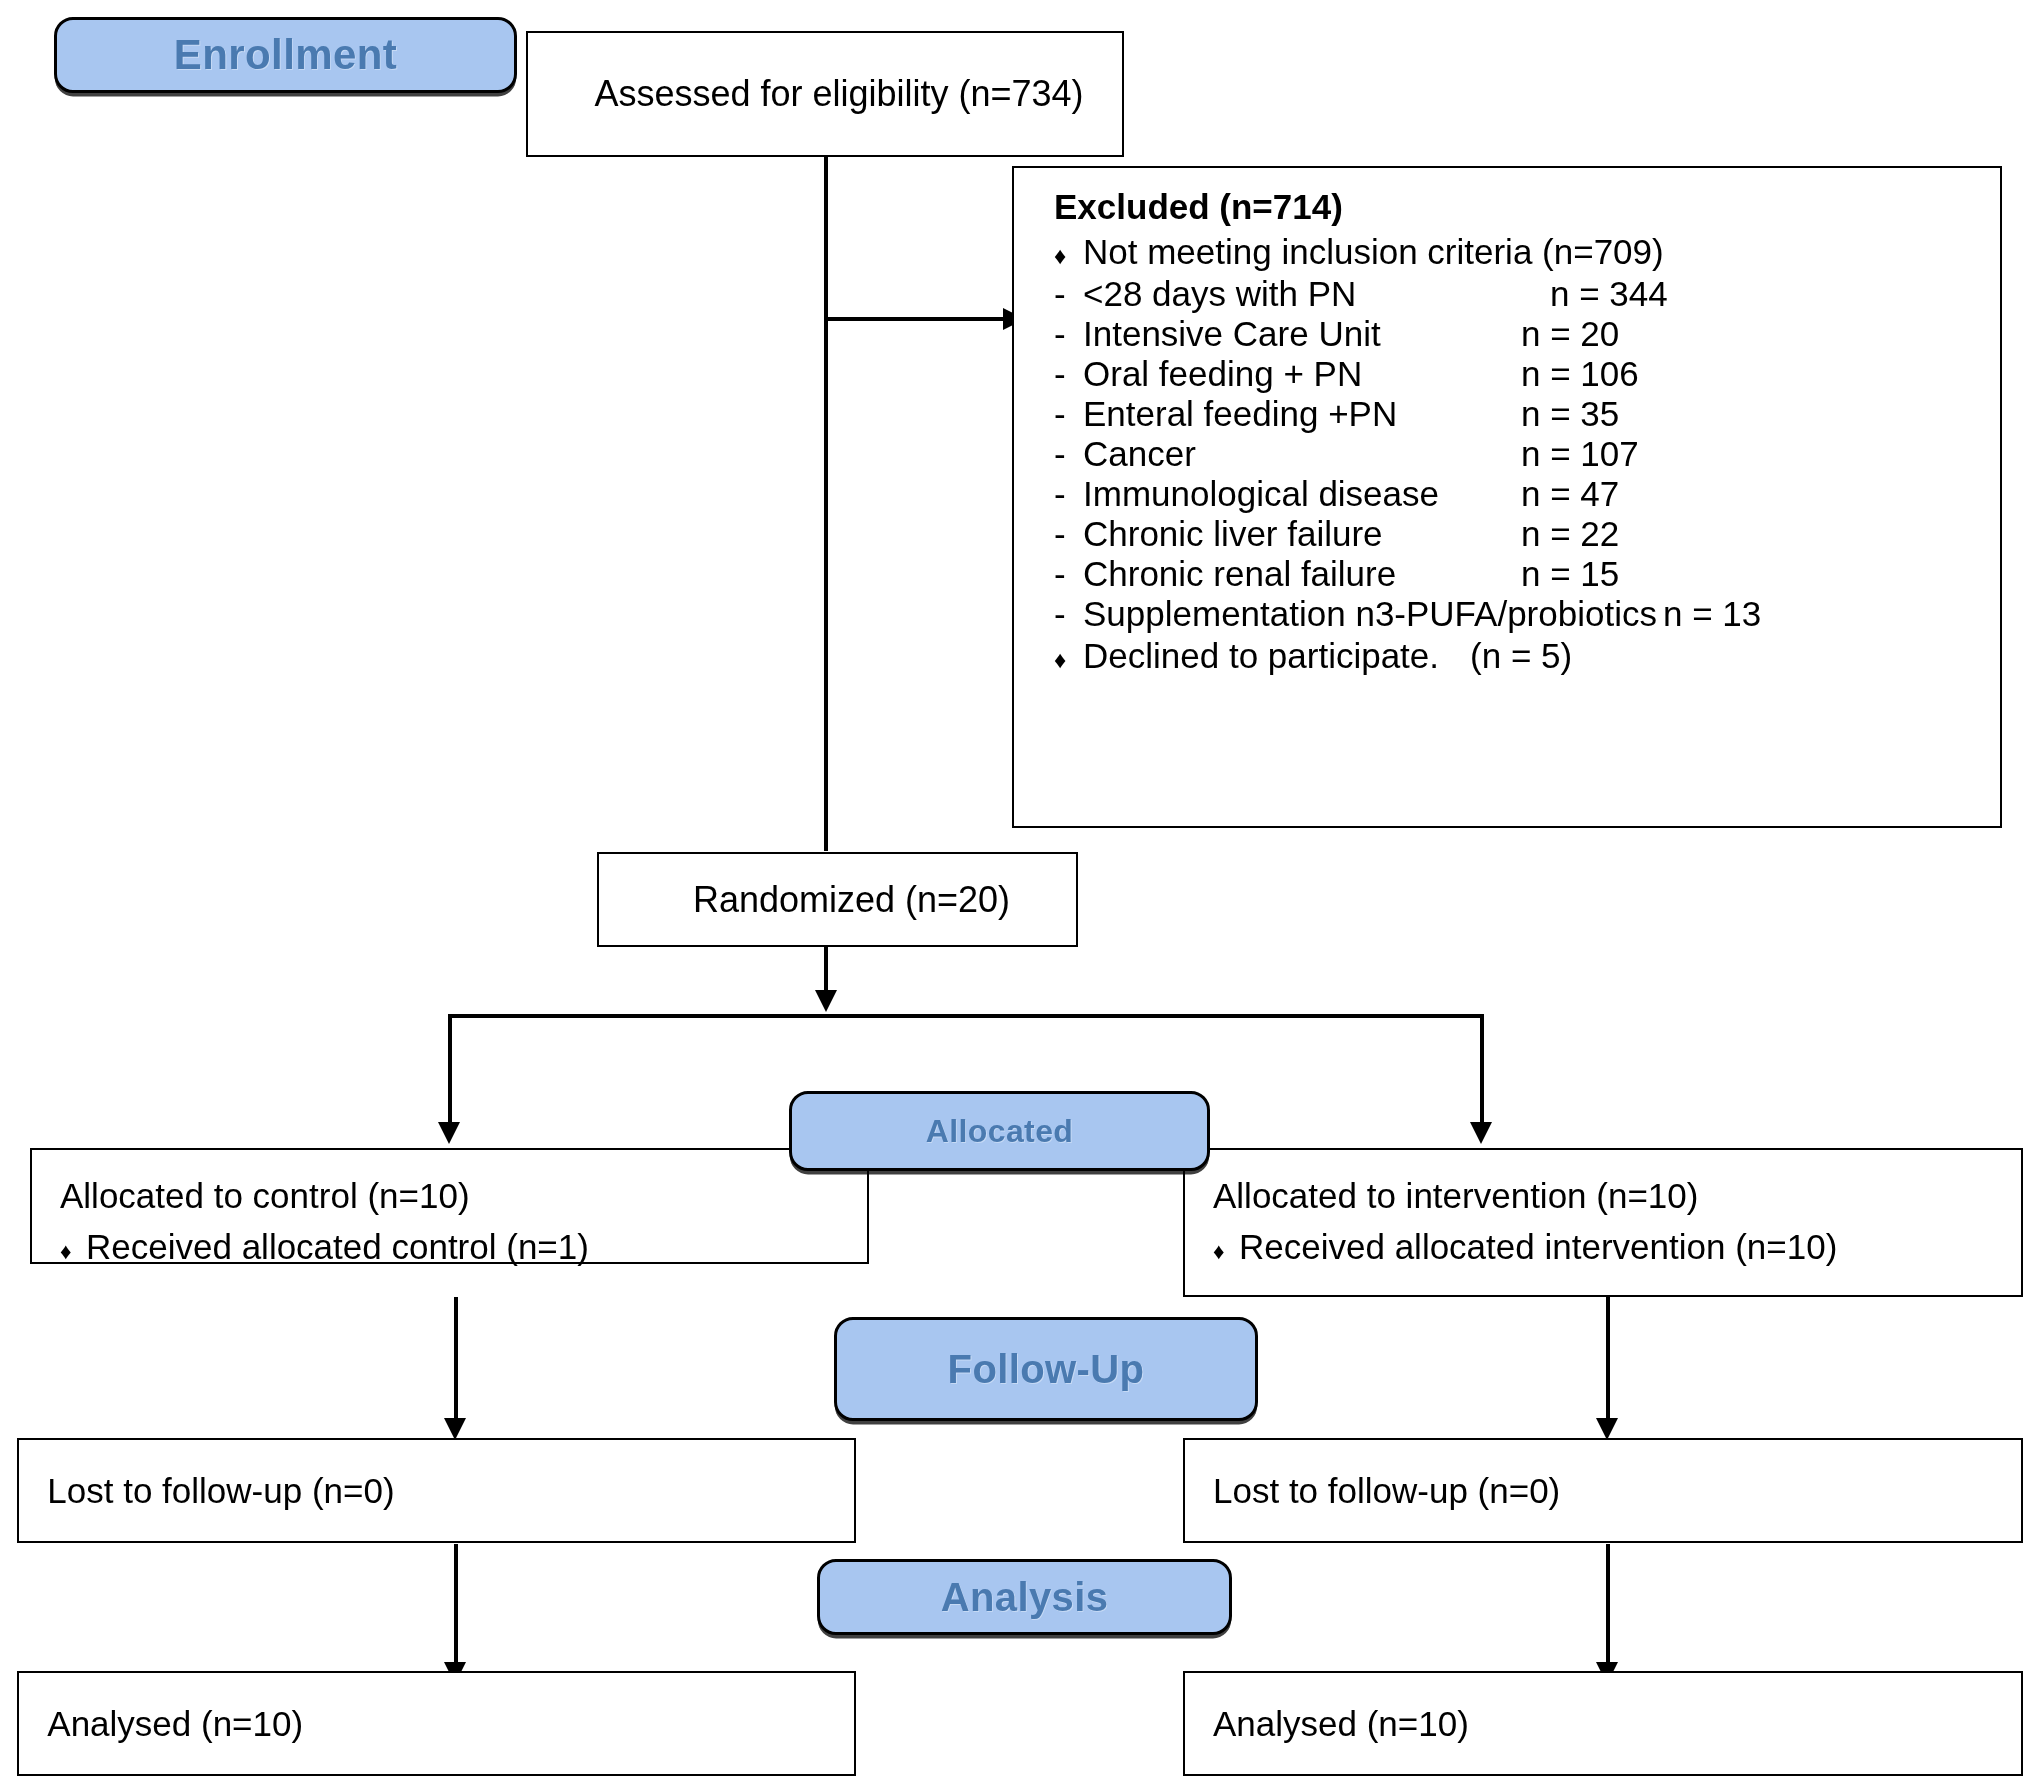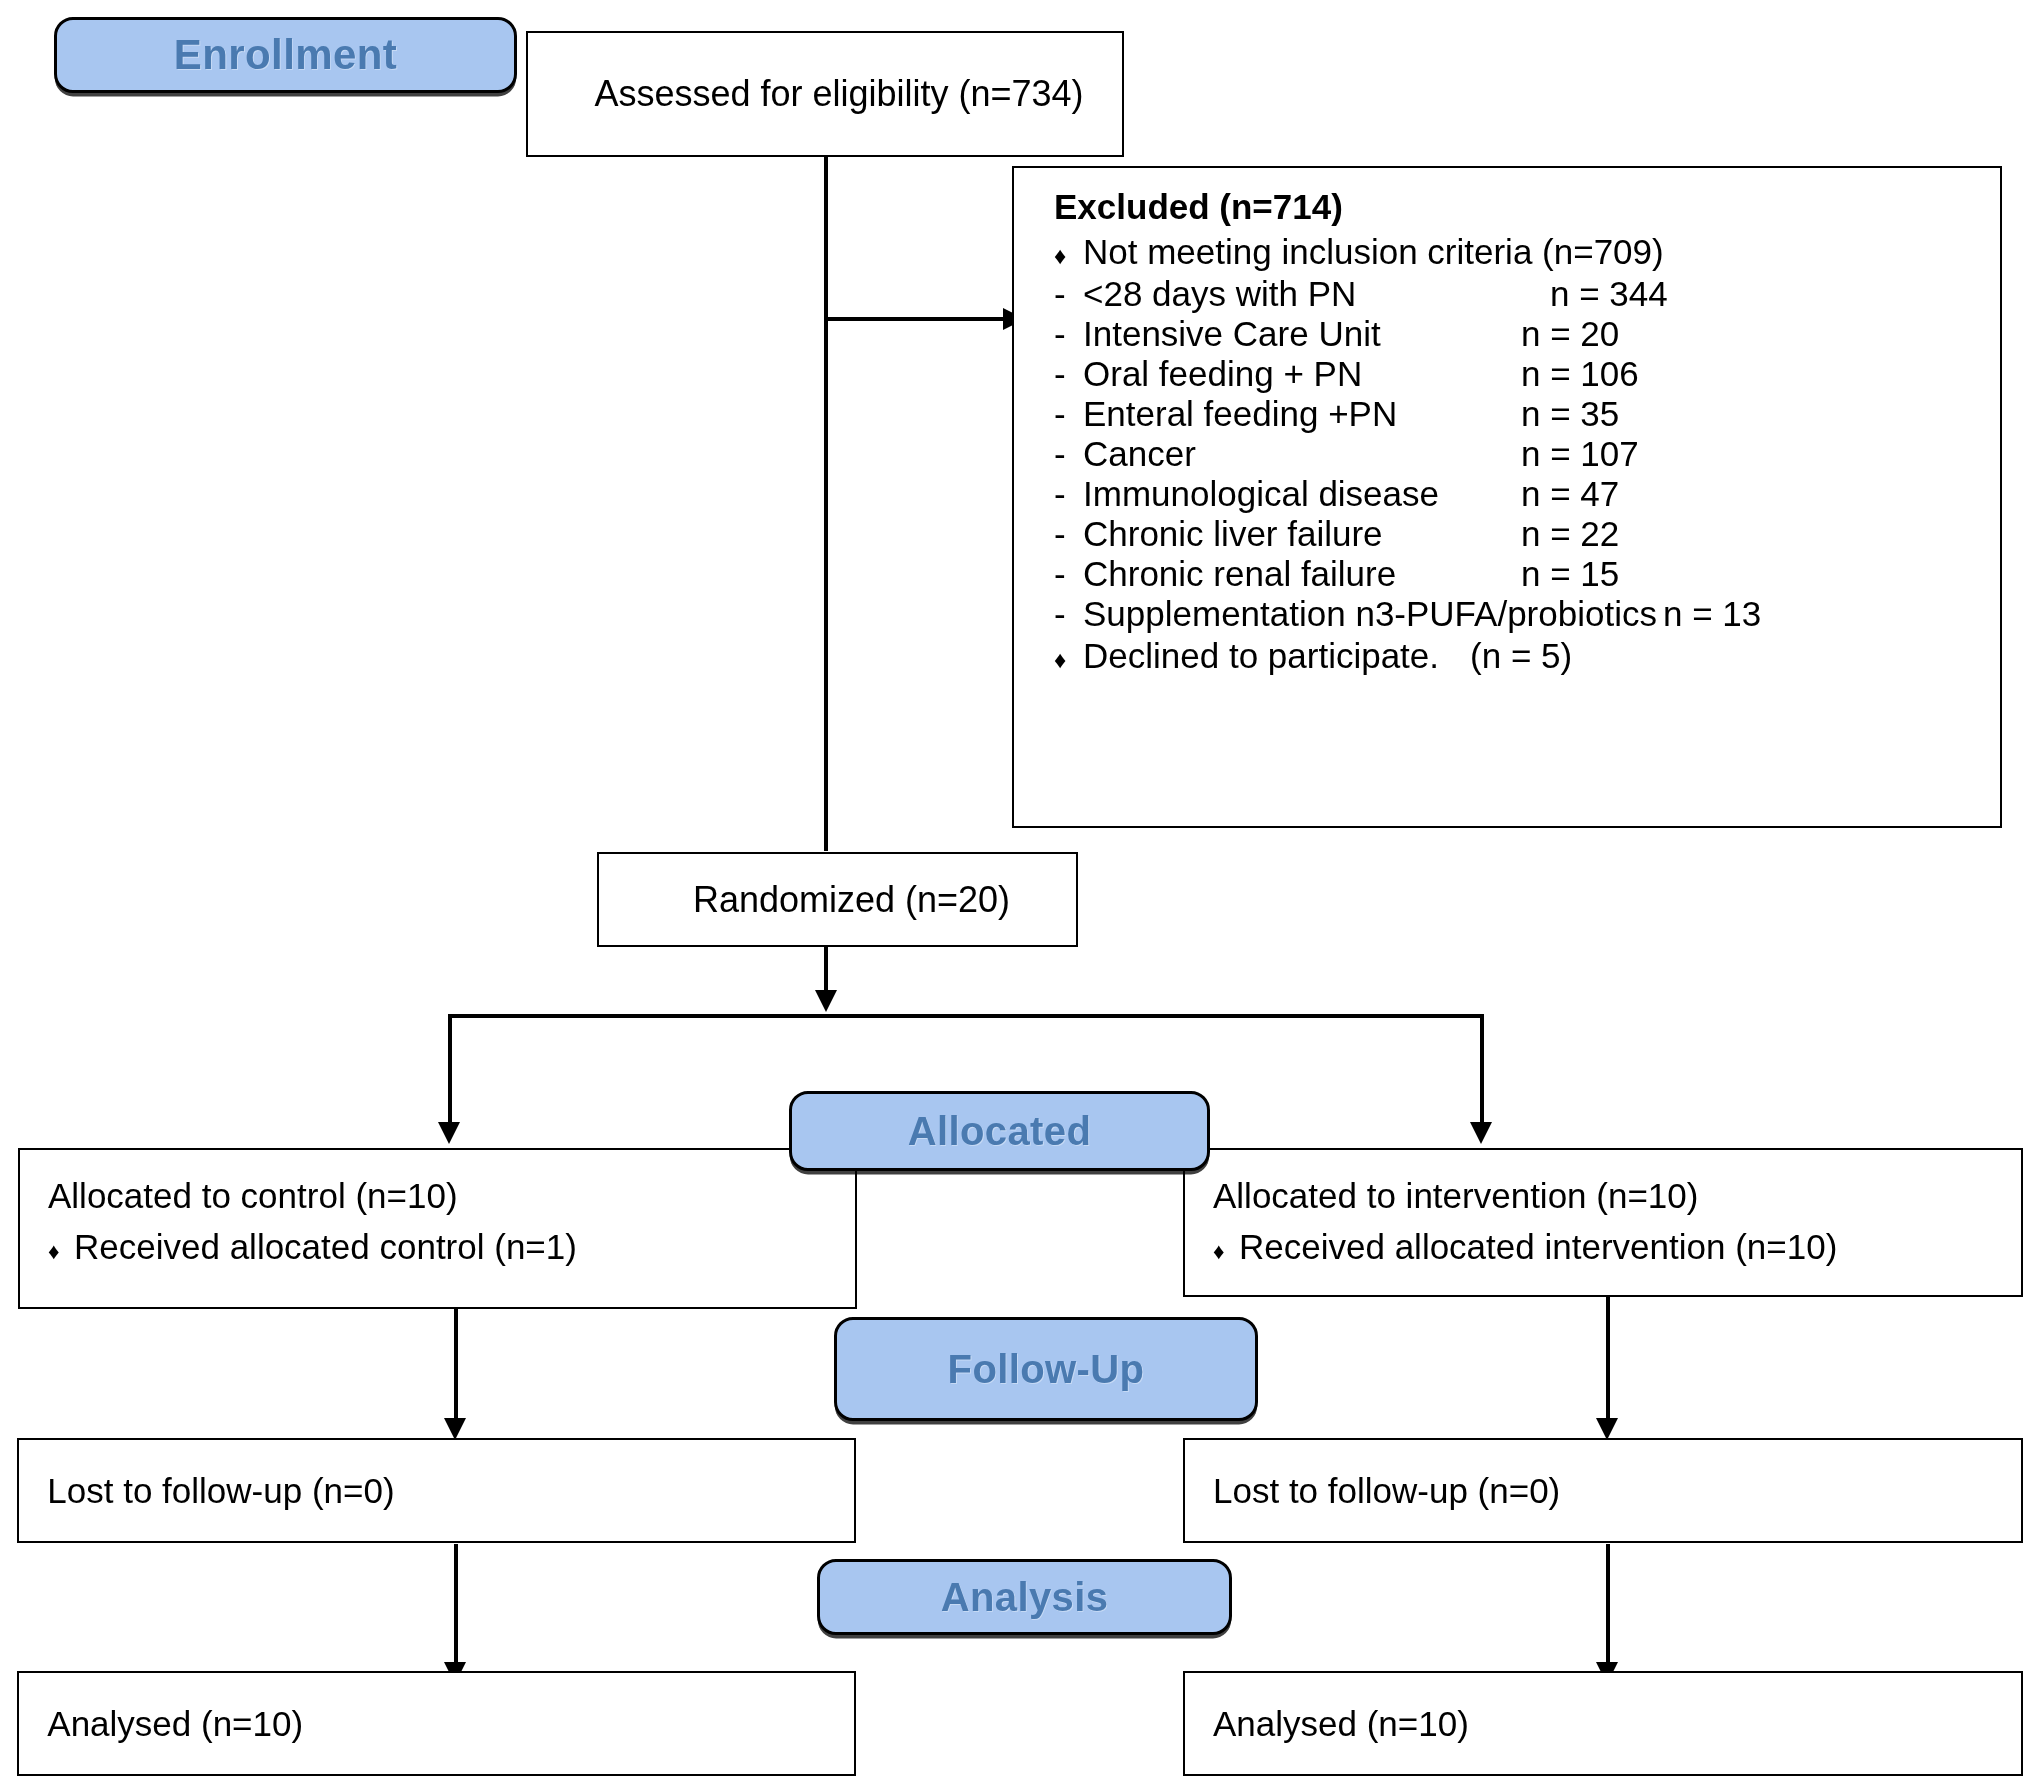--- a/index.html
+++ b/index.html
@@ -234,24 +234,24 @@
 
   <div class="hline" style="left:448px; top:1014px; width:1035px;"></div>
 
   <div class="vline" style="left:448px; top:1014px; height:111px;"></div>
   <div class="arrow-down" style="left:438px; top:1122px;"></div>
 
   <div class="vline" style="left:1480px; top:1014px; height:111px;"></div>
   <div class="arrow-down" style="left:1470px; top:1122px;"></div>
 
   <div class="pill" style="left:789px; top:1091px; width:421px; height:80px;">
-    <span class="pill-label" style="font-size:40px;">Allocated</span>
-  </div>
-
-  <div class="node" style="left:18px; top:1148px; width:839px; height:161px;">
+    <span class="pill-label" style="font-size:32px;">Allocated</span>
+  </div>
+
+  <div class="node" style="left:30px; top:1148px; width:839px; height:116px;">
     <div class="node-inner top-aligned" style="left:28px; right:10.4px; top:22.5px;">
       <div class="node-text" style="font-size:35px;">Allocated to control (n=10)</div>
       <div class="excl-row" style="font-size:35px; margin-top:8.6px;">
         <span class="excl-bullet" style="width:26px; flex:0 0 26px; font-size:22.5px;">♦</span>
         <span class="excl-label">Received allocated control (n=1)</span>
       </div>
     </div>
   </div>
 
   <div class="node" style="left:1183px; top:1148px; width:840px; height:149px;">

